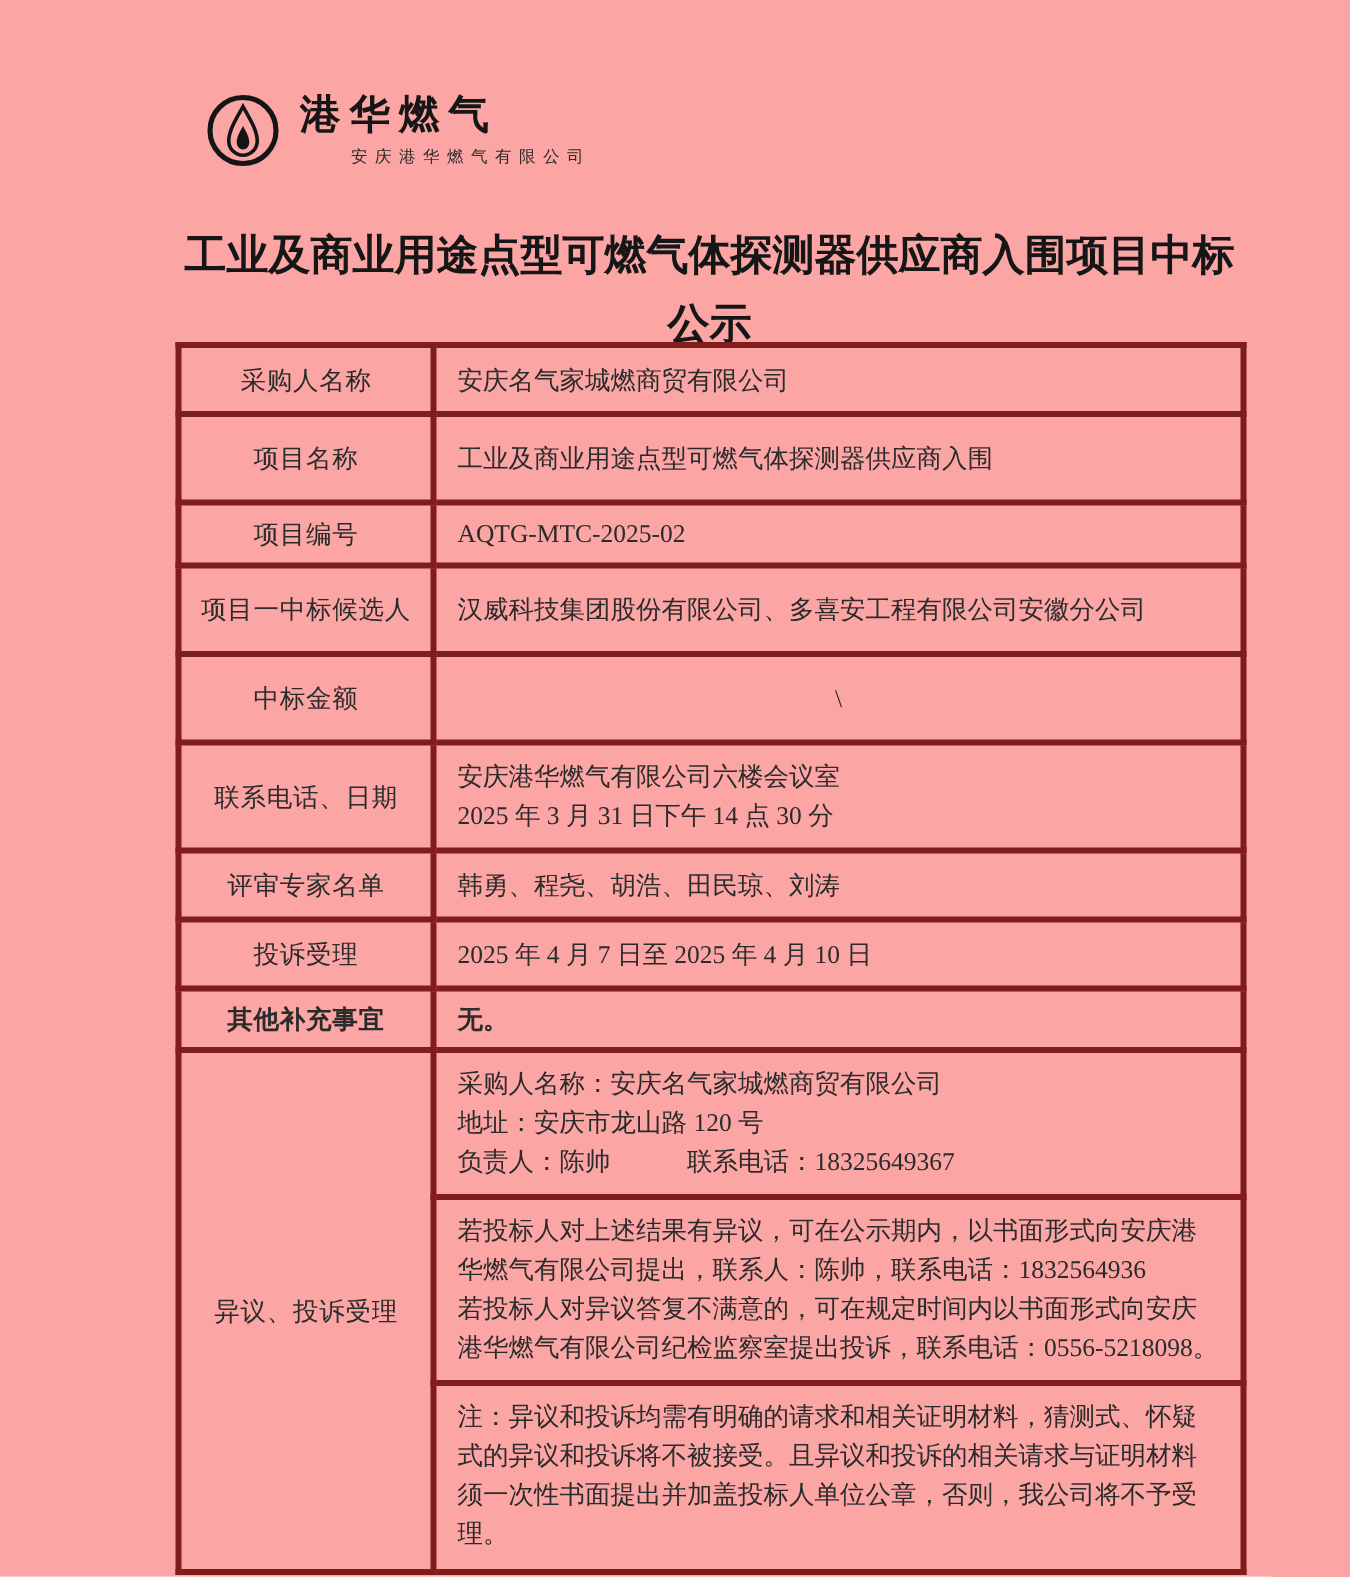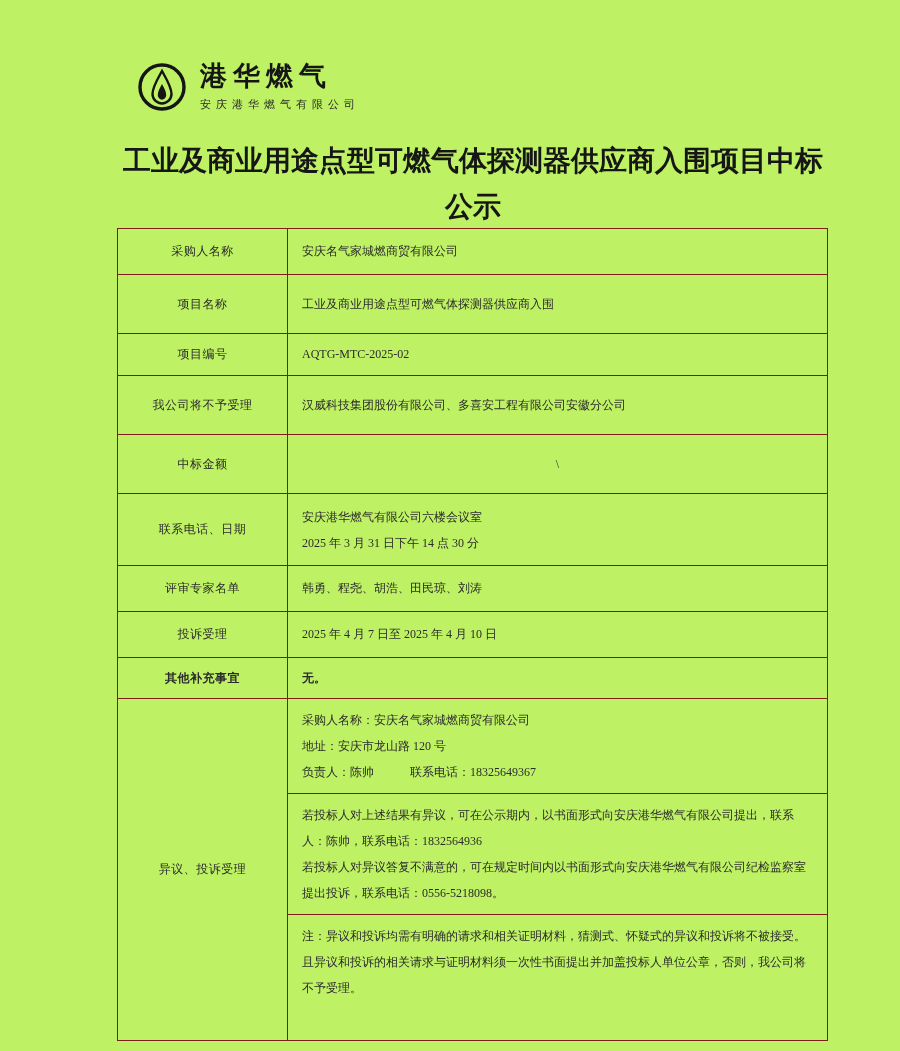--- a/index.html
+++ b/index.html
@@ -4,52 +4,52 @@
 <style>
   * { box-sizing: border-box; margin: 0; padding: 0; }
   html, body { background: #ffffff; }
   body {
     width: 900px; height: 1051px;
     font-family: "Liberation Serif", serif;
     color: #222222;
     position: relative;
     overflow: hidden;
   }
-  .page { position: relative; width: 900px; height: 1051px; background: #bef264; }
+  .page { position: relative; width: 900px; height: 1051px; background: #fca5a5; }
 
   
   .logo { position: absolute; left: 137px; top: 62px; display: flex; align-items: center; gap: 13px; }
   .logo-icon { width: 50px; height: 50px; flex: 0 0 auto; }
   .logo-text { display: flex; flex-direction: column; }
   .logo-brand {
     font-family: "Liberation Sans", sans-serif;
     font-weight: bold; font-size: 27px; letter-spacing: 6px;
     color: #161616; line-height: 1.1;
   }
   .logo-sub {
     font-family: "Liberation Sans", sans-serif;
-    font-size: 11px; letter-spacing: 5px; color: #2a2a2a; margin-top: 5px;
+    font-size: 11px; letter-spacing: 5px; color: #2a2a2a; margin-top: 5px; margin-left: 34px;
   }
 
   
   .doc-title {
-    position: absolute; left: 117px; top: 138px; width: 712px;
+    position: absolute; left: 117px; top: 148px; width: 712px;
     text-align: center; font-weight: bold; font-size: 28px;
     line-height: 46px; color: #161616;
     font-family: "Liberation Serif", serif;
   }
 
   
   table.announcement {
     position: absolute; left: 117px; top: 228px;
     width: 710px; border-collapse: collapse; table-layout: fixed;
   }
   table.announcement td {
-    border: 1px solid #7f1d1d;
-    font-size: 12px; color: #2b2b2b;
+    border: 4px solid #7f1d1d;
+    font-size: 17px; color: #2b2b2b;
     vertical-align: middle;
   }
   td.lbl { width: 170px; text-align: center; letter-spacing: 0.5px; padding: 2px 4px; }
   td.val { padding: 2px 14px; text-align: left; }
   td.val.center { text-align: center; padding: 2px 4px; }
   td.val .line { line-height: 26px; }
   td.val.multi { vertical-align: top; padding: 8px 14px 8px 14px; }
   td.val.multi .line { line-height: 26px; }
   .two-line .line { line-height: 36px; }
 
@@ -94,21 +94,21 @@
       <td class="lbl">项目名称</td>
       <td class="val">工业及商业用途点型可燃气体探测器供应商入围</td>
     </tr>
 
     <tr class="rh42">
       <td class="lbl">项目编号</td>
       <td class="val">AQTG-MTC-2025-02</td>
     </tr>
 
     <tr class="rh43">
-      <td class="lbl">我公司将不予受理</td>
+      <td class="lbl">项目一中标候选人</td>
       <td class="val">汉威科技集团股份有限公司、多喜安工程有限公司安徽分公司</td>
     </tr>
 
     <tr class="rh43">
       <td class="lbl">中标金额</td>
       <td class="val center">\</td>
     </tr>
 
     <tr class="rh72">
       <td class="lbl">联系电话、日期</td>

